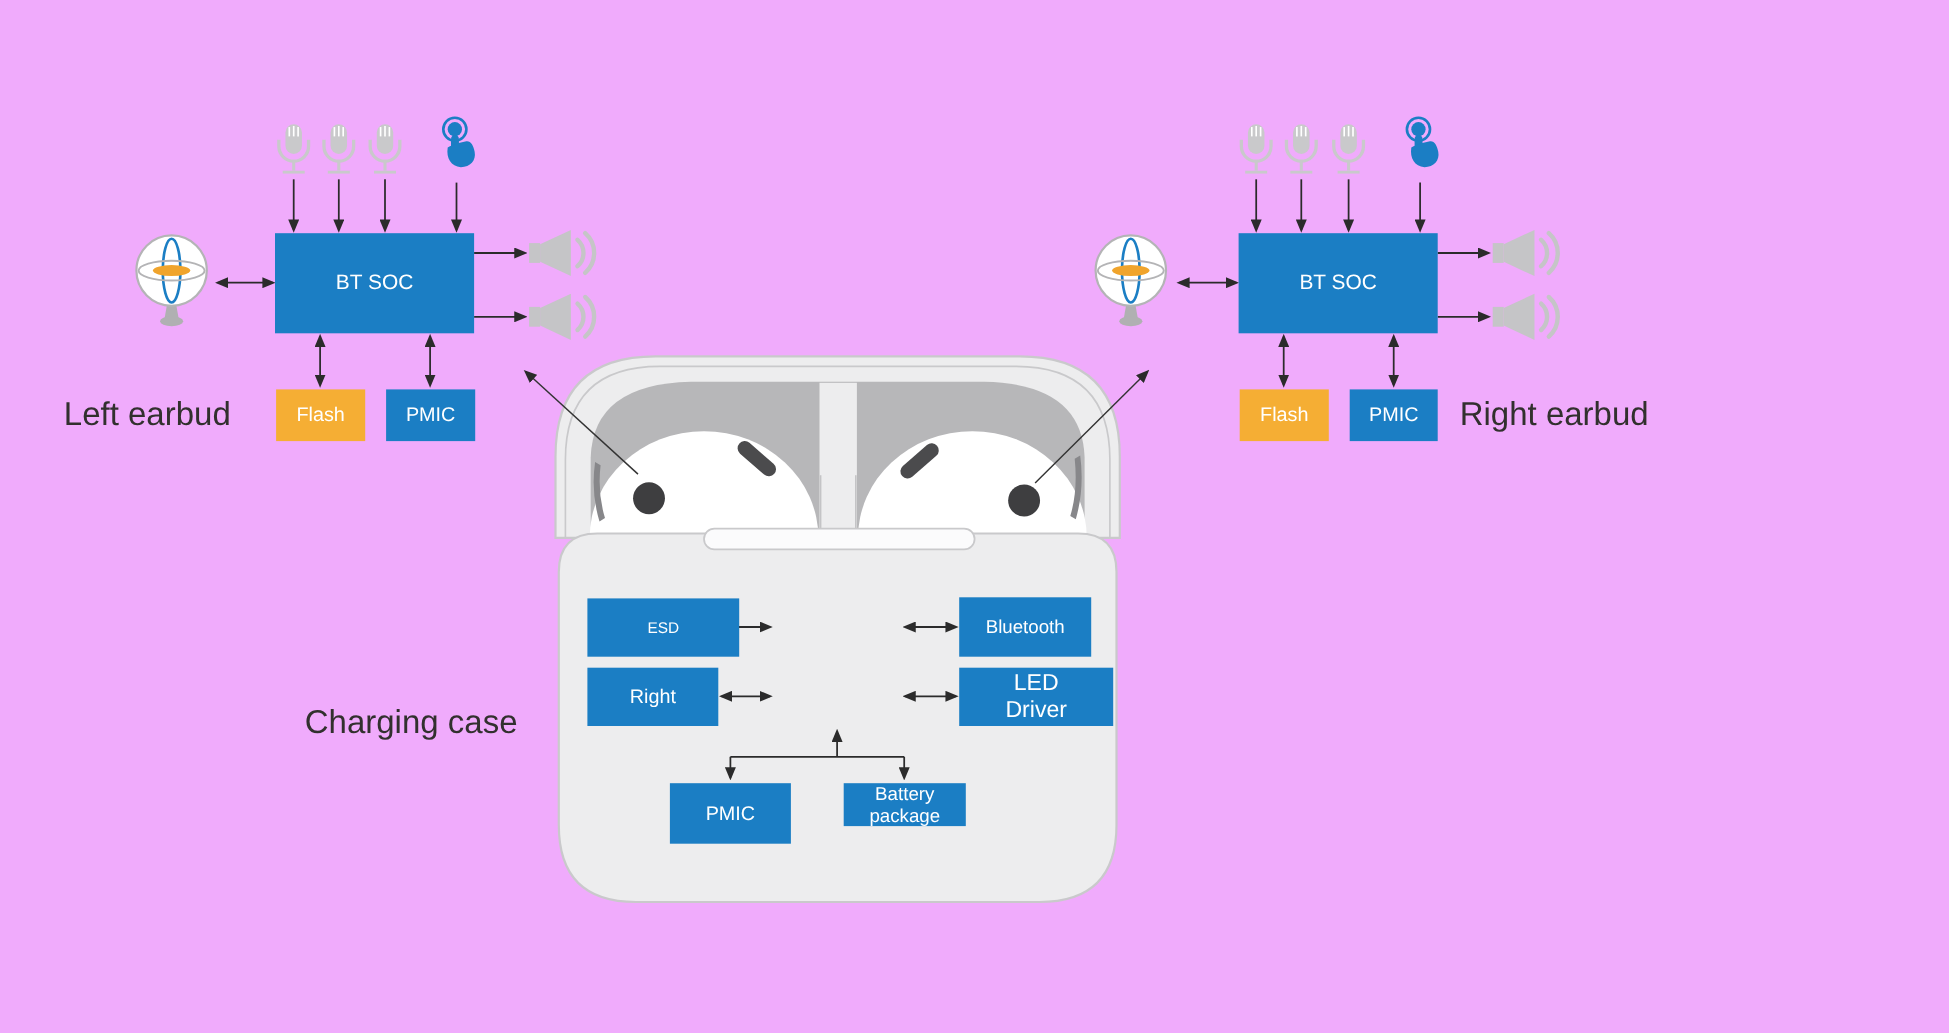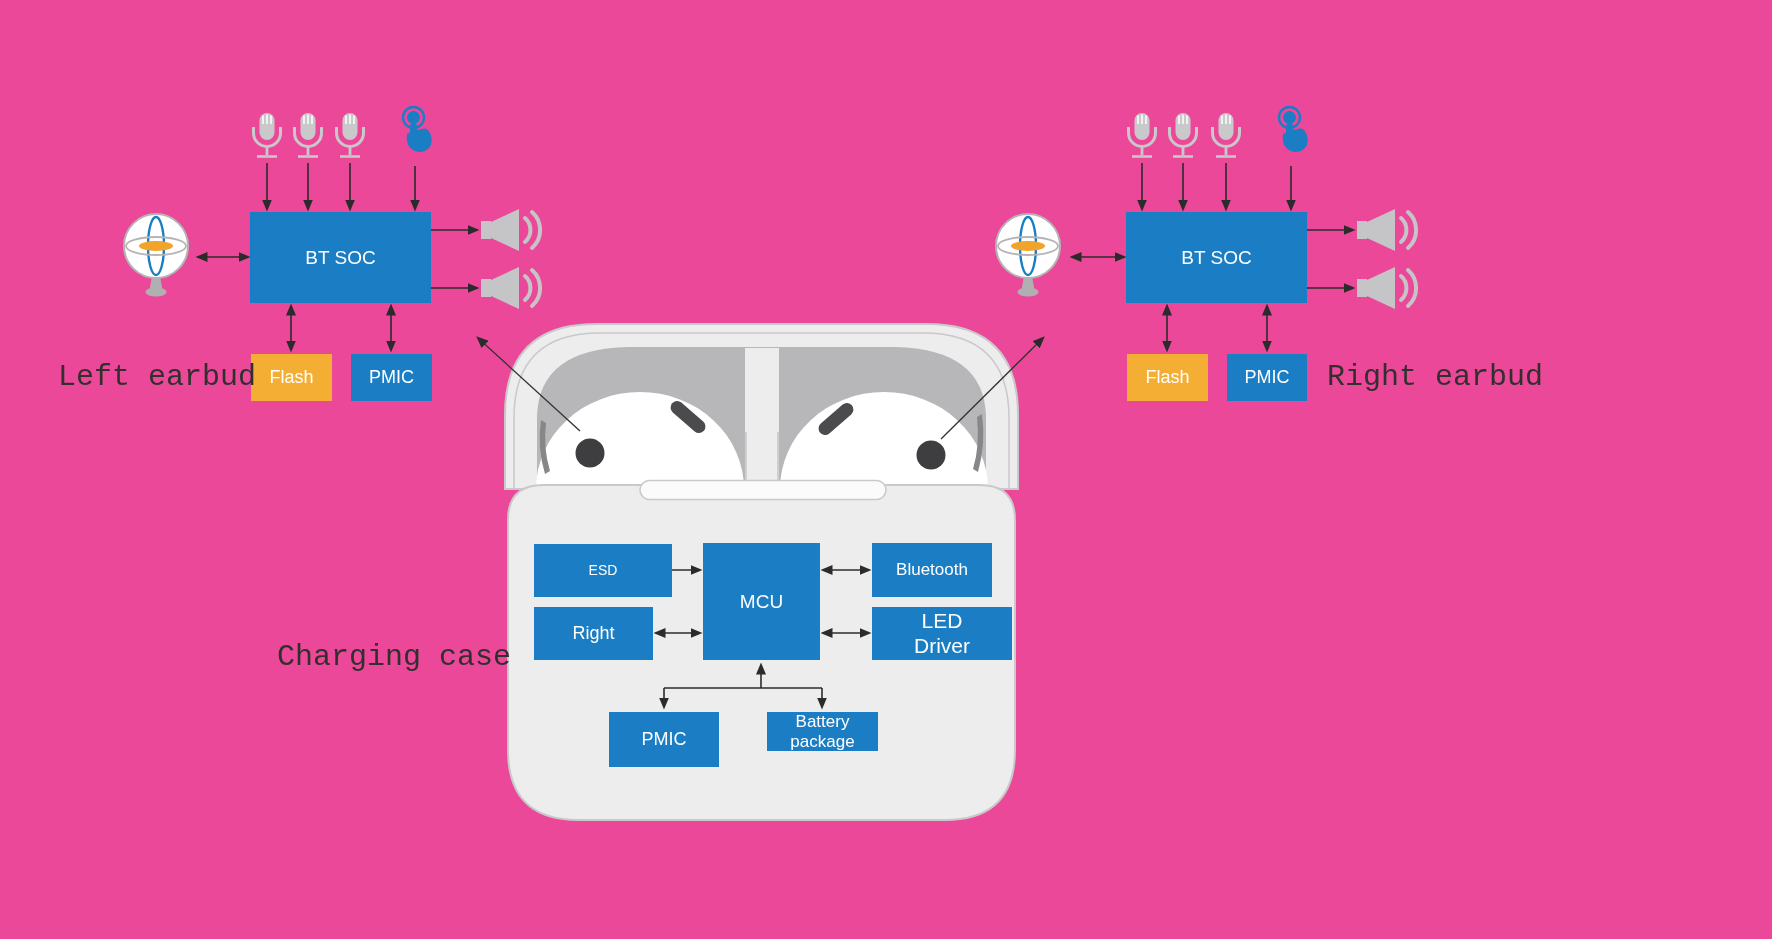--- a/index.html
+++ b/index.html
@@ -1,30 +1,30 @@
 <!DOCTYPE html>
 <html><head>
 <meta charset="utf-8">
 <style>
   html,body{margin:0;padding:0;background:#ffffff;}
   .stage{
-    position:relative;width:1772px;height:939px;background:#ec4899;overflow:hidden;
+    position:relative;width:1772px;height:939px;background:#f0abfc;overflow:hidden;
     font-family:"Liberation Sans",sans-serif;
   }
   .stage svg{position:absolute;left:0;top:0;}
   .blk{
     position:absolute;display:flex;align-items:center;justify-content:center;
     color:#ffffff;text-align:center;line-height:1.15;white-space:pre-line;
     font-family:"Liberation Sans",sans-serif;
   }
   .blue{background:#1b7ec4;}
   .orange{background:#f5ae34;}
   .biglabel{
     position:absolute;font-size:30px;color:#32302e;white-space:nowrap;
-    font-family:Liberation Mono, monospace;
+    font-family:Liberation Sans, sans-serif;
   }
 </style>
 </head>
 <body>
 
 <div class="stage">
 
 <svg width="1772" height="939" viewBox="0 0 1772 939">
   <defs>
     <marker id="ah" viewBox="0 0 12 10" markerWidth="12" markerHeight="10" refX="9.5" refY="5" orient="auto-start-reverse" markerUnits="userSpaceOnUse">
@@ -163,21 +163,20 @@
 <div class="blk blue" style="left:250px;top:212px;width:181px;height:91px;font-size:19px">BT SOC</div>
 <div class="blk orange" style="left:251px;top:354px;width:81px;height:47px;font-size:18px">Flash</div>
 <div class="blk blue" style="left:351px;top:354px;width:81px;height:47px;font-size:18px">PMIC</div>
 
 <div class="blk blue" style="left:1126px;top:212px;width:181px;height:91px;font-size:19px">BT SOC</div>
 <div class="blk orange" style="left:1127px;top:354px;width:81px;height:47px;font-size:18px">Flash</div>
 <div class="blk blue" style="left:1227px;top:354px;width:80px;height:47px;font-size:18px">PMIC</div>
 
 <div class="blk blue" style="left:534px;top:544px;width:138px;height:53px;font-size:14px">ESD</div>
 <div class="blk blue" style="left:534px;top:607px;width:119px;height:53px;font-size:18px">Right</div>
-<div class="blk blue" style="left:703px;top:543px;width:117px;height:117px;font-size:19px">MCU</div>
 <div class="blk blue" style="left:872px;top:543px;width:120px;height:54px;font-size:17px">Bluetooth</div>
 <div class="blk blue" style="left:872px;top:607px;width:140px;height:53px;font-size:21px">LED
 Driver</div>
 <div class="blk blue" style="left:609px;top:712px;width:110px;height:55px;font-size:18px">PMIC</div>
 <div class="blk blue" style="left:767px;top:712px;width:111px;height:39px;font-size:17px">Battery
 package</div>
 
 <div class="biglabel" style="left:58px;top:360px">Left earbud</div>
 <div class="biglabel" style="left:1327px;top:360px">Right earbud</div>
 <div class="biglabel" style="left:277px;top:640px">Charging case</div>

